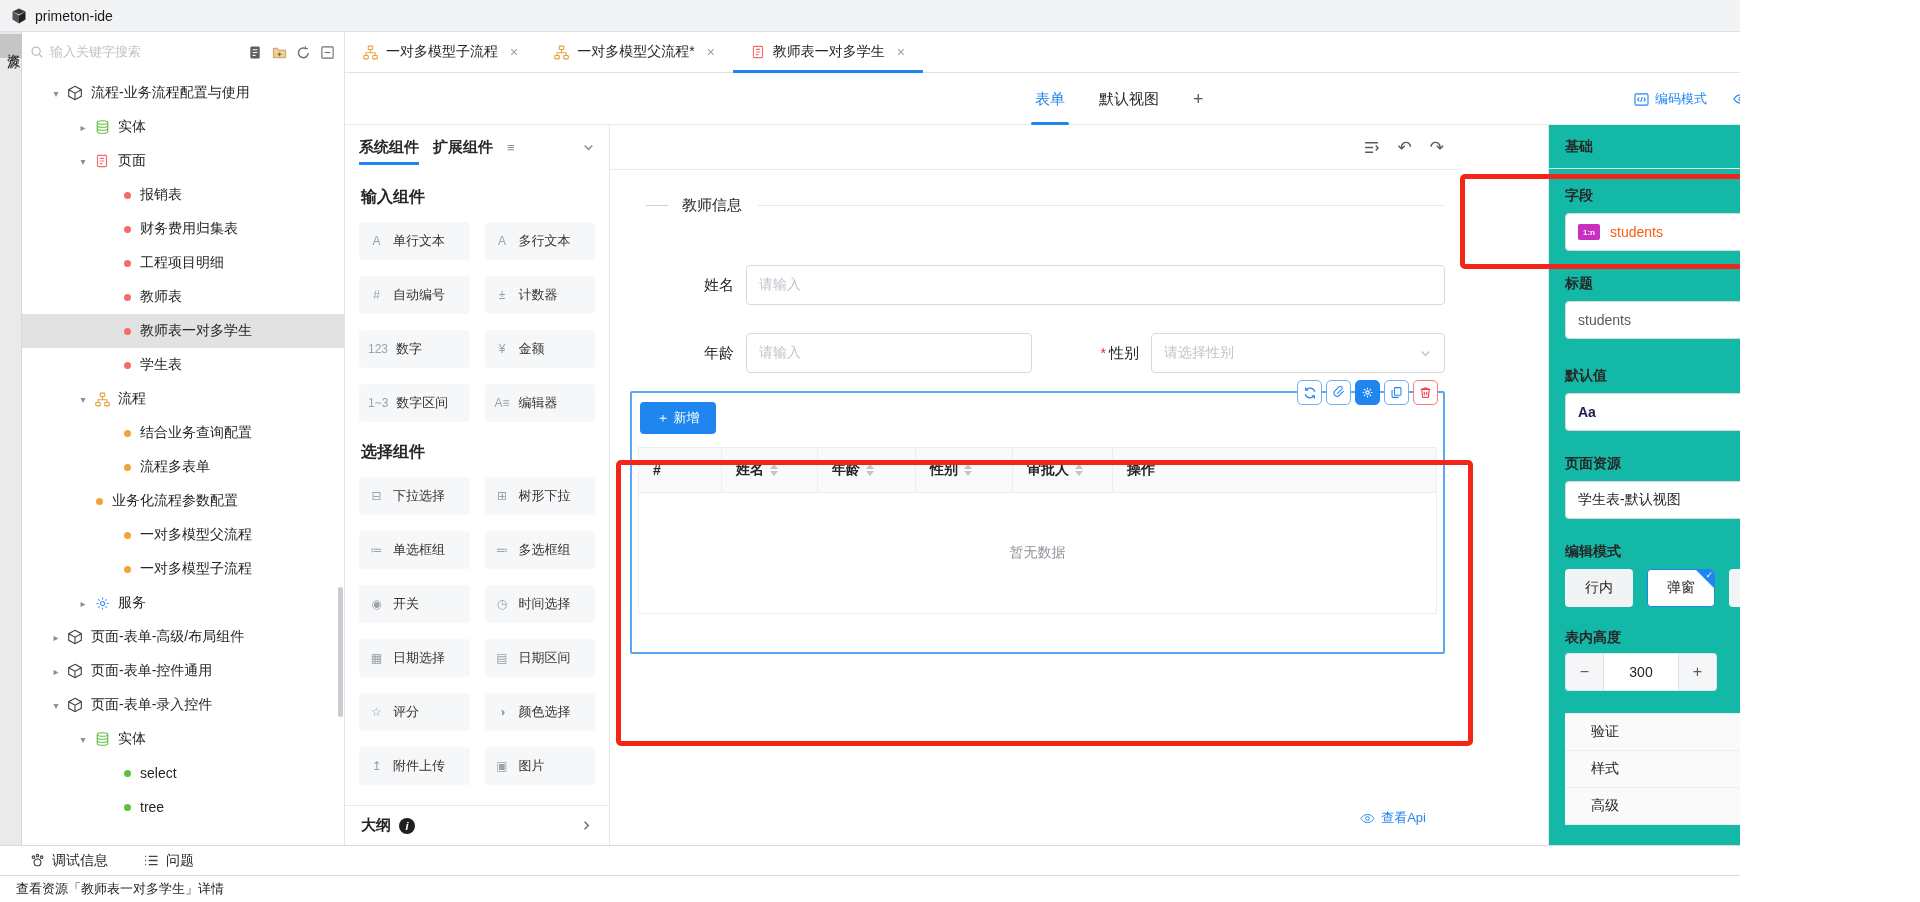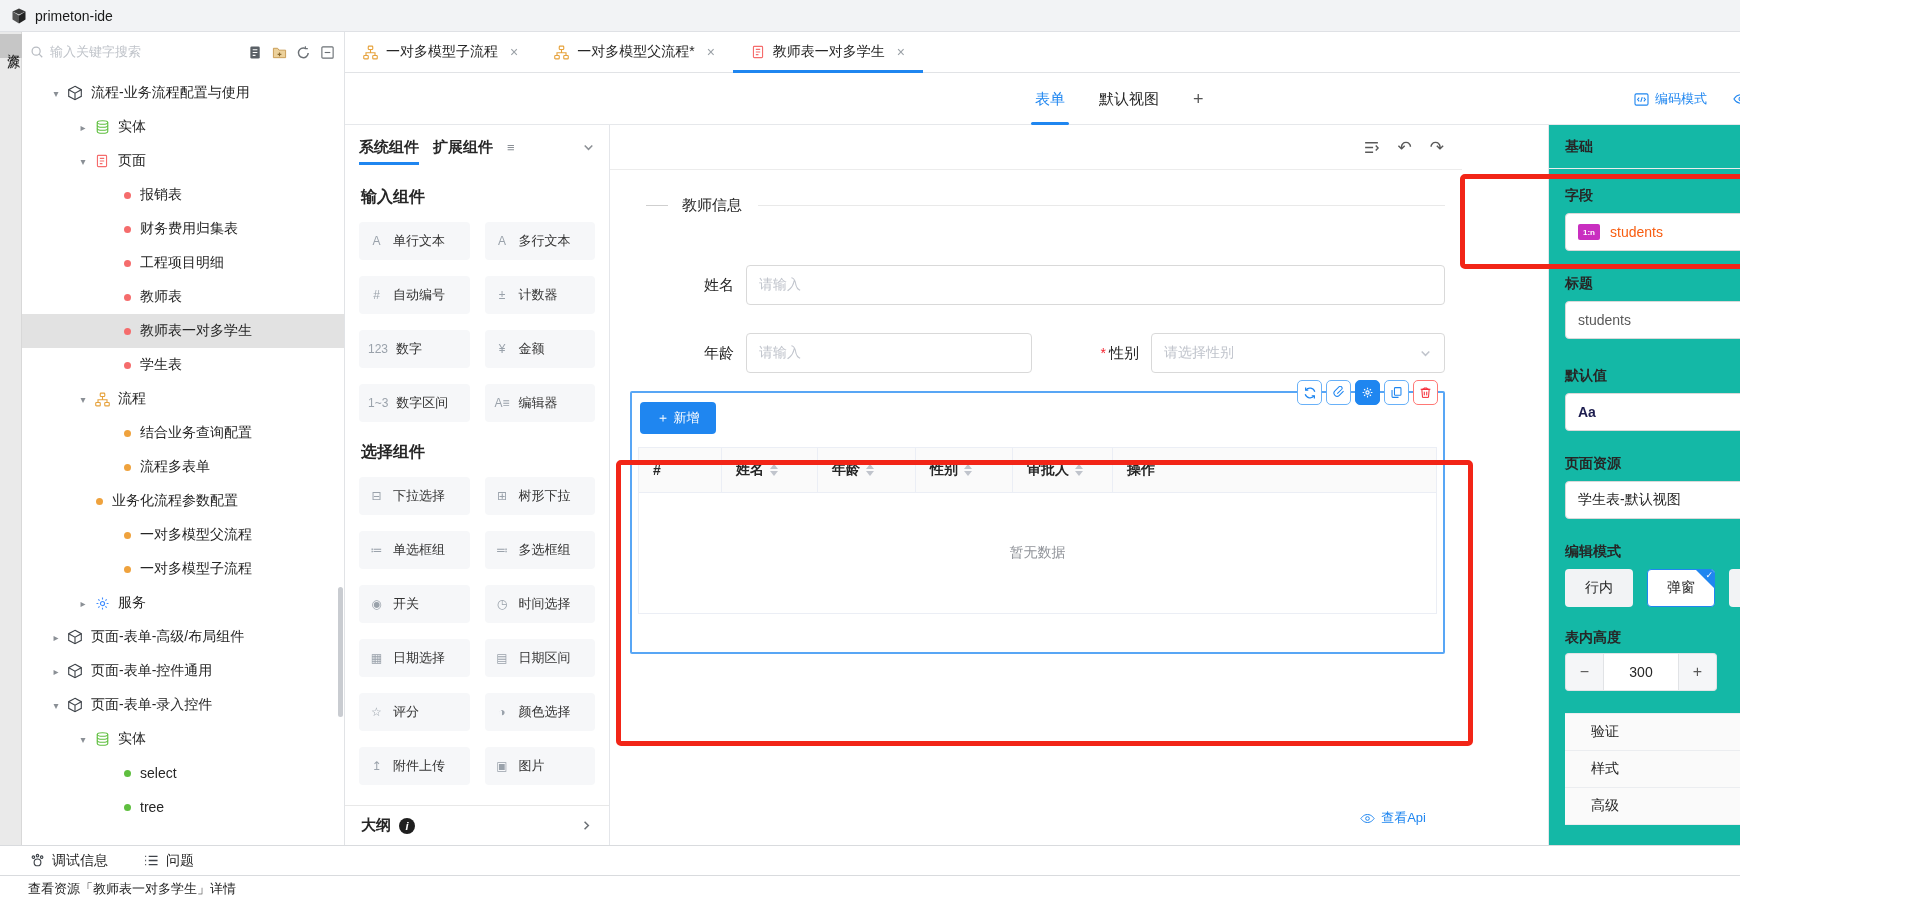--- a/index.html
+++ b/index.html
@@ -25,21 +25,21 @@
 .tree-row{height:34px;display:flex;align-items:center;font-size:14px;color:#262626;cursor:default}
 .tree-row.selected{background:#e2e2e2}
 .tw-exp{width:12px;font-size:10px;color:#8a8f95;text-align:center;flex:none}
 .tw-ico{width:18px;margin:0 7px 0 4px;display:inline-flex;justify-content:center;flex:none}
 .tw-dot{width:7px;height:7px;border-radius:50%;margin:0 9px 0 0;flex:none}
 .dot-red{background:#f56c6c}.dot-orange{background:#efa23d}.dot-green{background:#5fbf3f}
 .side-scroll{position:absolute;right:1px;top:555px;width:5px;height:130px;border-radius:3px;background:#c9ccd1}
 
 .bottom-bar{position:absolute;left:0;top:845px;width:1920px;height:30px;background:#fff;border-top:1px solid #d9dbde;display:flex;align-items:center;gap:36px;padding-left:30px}
 .bb-item{display:flex;align-items:center;gap:7px;font-size:14px;color:#262626}
-.statusbar{position:absolute;left:0;top:875px;width:1920px;height:27px;background:#fff;border-top:1px solid #d9dbde;display:flex;align-items:center;padding-left:28px;font-size:13px;color:#262626}
+.statusbar{position:absolute;left:0;top:875px;width:1920px;height:27px;background:#fff;border-top:1px solid #d9dbde;display:flex;align-items:center;padding-left:16px;font-size:13px;color:#262626}
 
 .tabbar{position:absolute;left:345px;top:32px;width:1548px;height:41px;background:#fff;border-bottom:1px solid #e1e3e6;display:flex}
 .etab{display:flex;align-items:center;gap:8px;padding:0 18px;font-size:14px;color:#262626;position:relative}
 .etab .close{color:#9aa0a6;font-size:14px;margin-left:4px}
 .etab.active::after{content:'';position:absolute;left:0;right:0;bottom:-1px;height:3px;background:#1f86f0}
 
 .viewbar{position:absolute;left:345px;top:73px;width:1548px;height:52px;background:#fff;border-bottom:1px solid #e6e8eb}
 .view-tabs{position:absolute;left:690px;top:0;height:52px;display:flex;align-items:center;gap:34px;font-size:15px}
 .vtab{position:relative;height:52px;display:flex;align-items:center;color:#262626}
 .vtab.active{color:#1f86f0}

